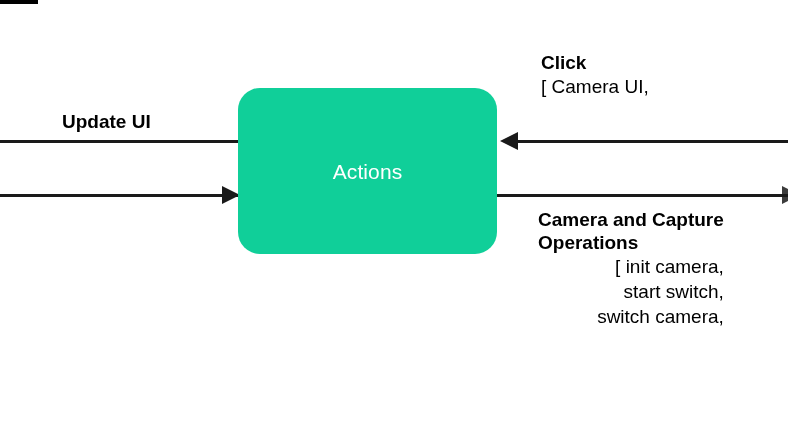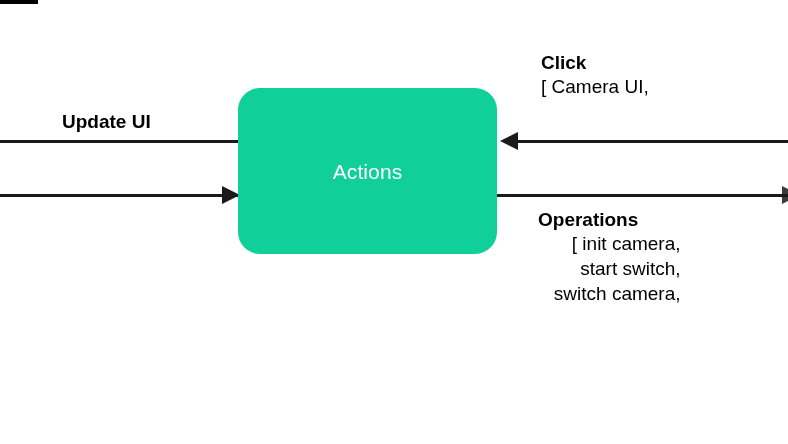--- a/index.html
+++ b/index.html
@@ -180,19 +180,20 @@
     <div class="blk-title">Update UI</div>
   </div>
 
 
   <div class="blk block-state">
     <div class="blk-title">Click</div>
     <div class="blk-line">[ Camera UI,</div>
   </div>
 
   <div class="blk block-camera-ops">
+    <div class="blk-title">Camera and Capture</div>
     <div class="blk-title">Operations</div>
     <div class="blk-line">[ init camera,</div>
     <div class="blk-line">   start switch,</div>
     <div class="blk-line">   switch camera,</div>
   </div>
 
 </div>
 
 </body></html>

